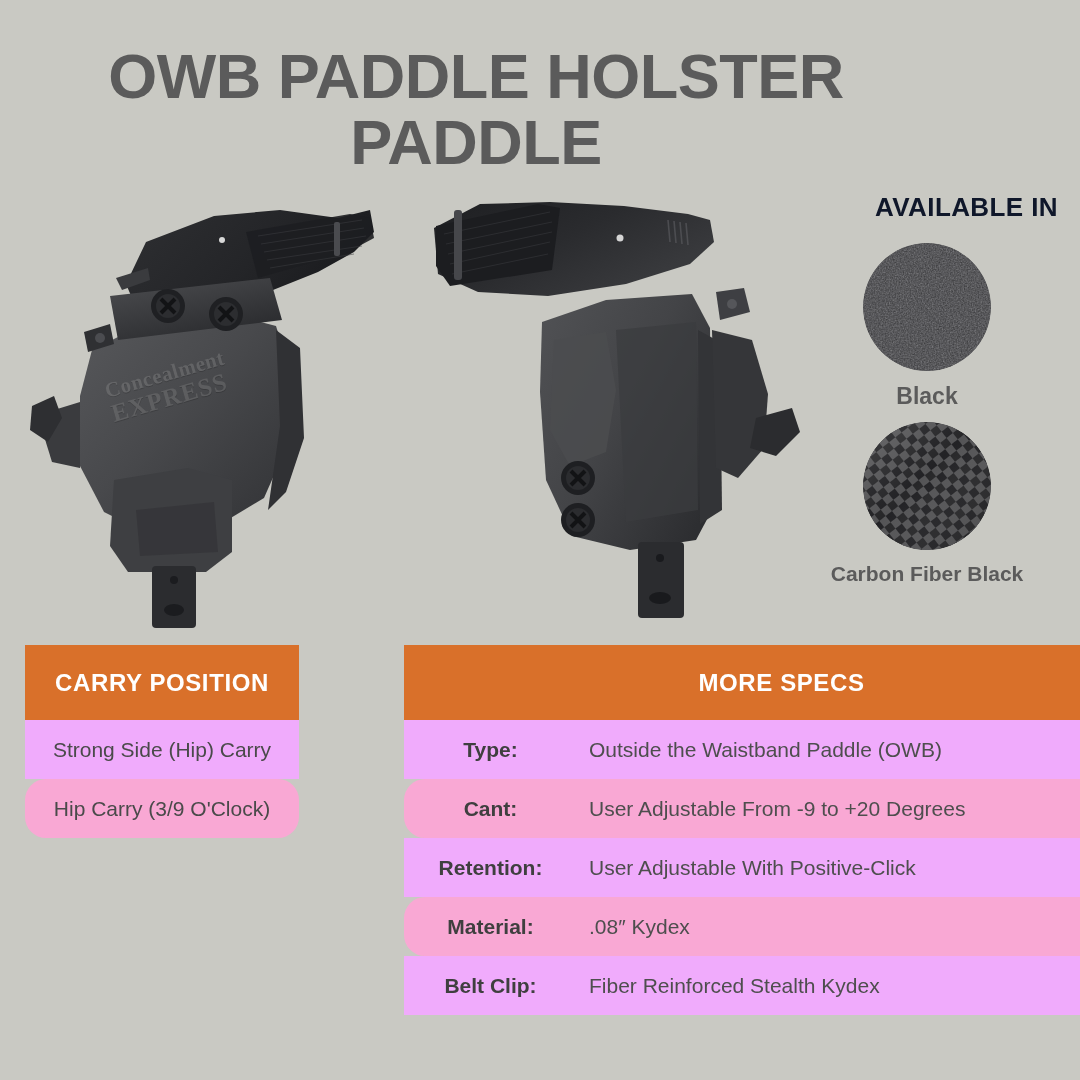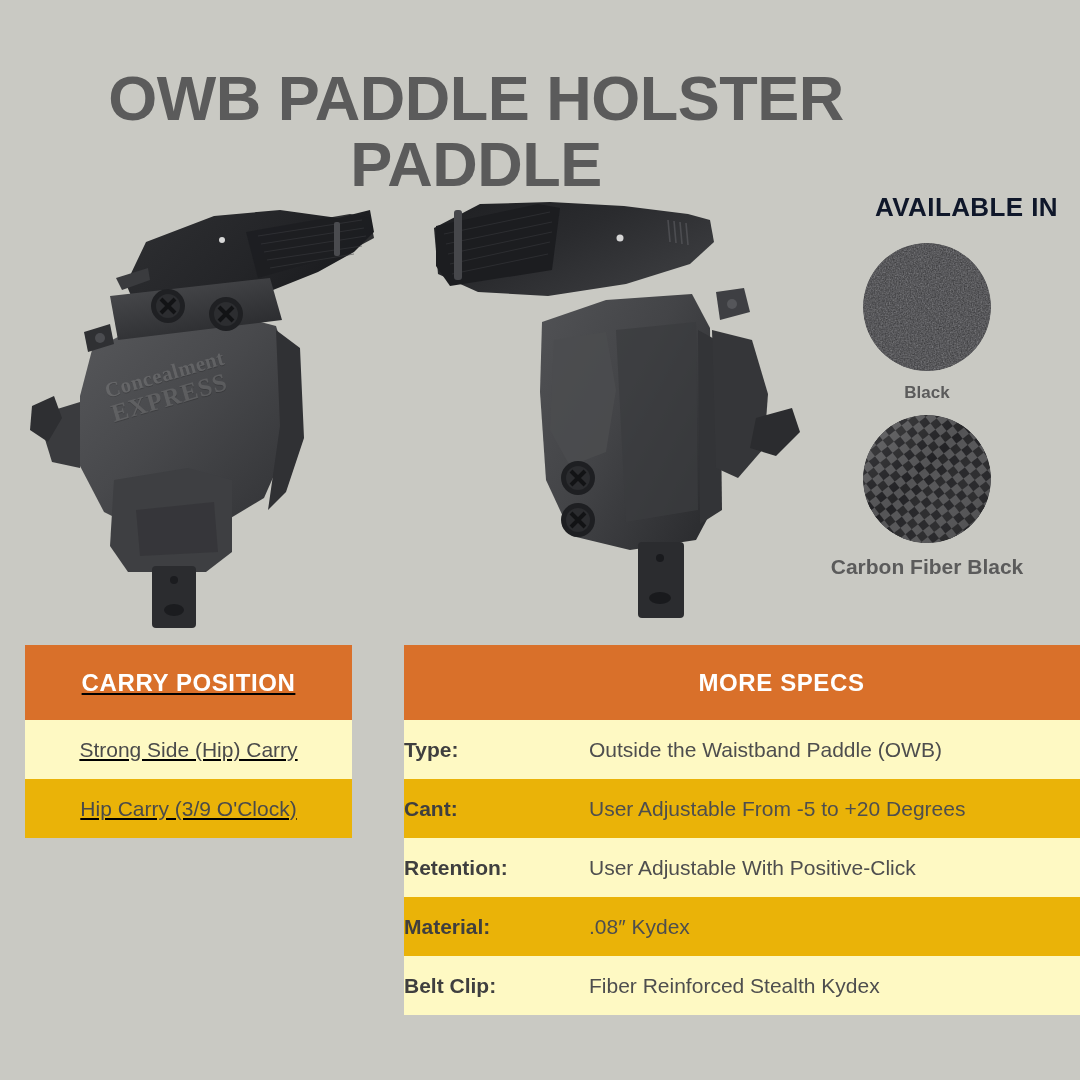--- a/index.html
+++ b/index.html
@@ -20,21 +20,20 @@
     position: absolute;
     left: 0;
     top: 44px;
     width: 952px;
     text-align: center;
     color: #5b5b5b;
     font-size: 63px;
     font-weight: bold;
     line-height: 1.04;
     letter-spacing: -0.5px;
-    margin-top: 22px;
   }
   #page-title .line { display: block; }
 
   
   #product-gallery {
     position: absolute;
     left: 0;
     top: 180px;
     width: 800px;
     height: 450px;
@@ -98,34 +97,33 @@
   .swatch-block { margin-bottom: 12px; }
   .swatch-circle {
     width: 128px;
     height: 128px;
     border-radius: 50%;
     margin: 0 auto;
     display: block;
   }
   .swatch-label {
     margin-top: 12px;
-    font-size: 17px;
+    font-size: 23px;
     font-weight: bold;
     color: #5b5b5b;
     white-space: nowrap;
   }
   #swatch-label-carbon { font-size: 21px; }
 
   
   #carry-position-table {
     position: absolute;
     left: 25px;
     top: 645px;
-    width: 327px;
-    text-decoration: underline;
+    width: 274px;
   }
   #more-specs-table {
     position: absolute;
     left: 368px;
     top: 645px;
     width: 755px;
     padding-left: 36px;
   }
   .table-header {
     background: #d9702a;
@@ -135,37 +133,37 @@
     text-align: center;
     font-size: 24px;
     font-weight: bold;
     letter-spacing: .6px;
   }
   .table-row {
     height: 59px;
     display: flex;
     align-items: center;
   }
-  .row-odd  { background: #fef9c3; }
-  .row-even { background: #eab308; }
+  .row-odd  { background: #f0abfc; }
+  .row-even { background: #f9a8d4; border-radius: 21px; }
 
   
   #carry-position-table .table-row {
     justify-content: center;
   }
   .carry-cell {
     font-size: 21px;
     color: #4a4a4a;
     text-align: center;
   }
 
   
   .spec-label {
     width: 185px;
-    text-align: left;
+    text-align: center;
     padding-right: 12px;
     box-sizing: border-box;
     font-size: 21px;
     font-weight: bold;
     color: #3f3f3f;
   }
   .spec-value {
     font-size: 21px;
     color: #4e4e4e;
   }
@@ -384,21 +382,21 @@
 
 <div id="more-specs-table">
   <div class="table-header">MORE SPECS</div>
 
   <div class="table-row row-odd">
     <span class="spec-label">Type:</span>
     <span class="spec-value">Outside the Waistband Paddle (OWB)</span>
   </div>
   <div class="table-row row-even">
     <span class="spec-label">Cant:</span>
-    <span class="spec-value">User Adjustable From -5 to +20 Degrees</span>
+    <span class="spec-value">User Adjustable From -9 to +20 Degrees</span>
   </div>
   <div class="table-row row-odd">
     <span class="spec-label">Retention:</span>
     <span class="spec-value">User Adjustable With Positive-Click</span>
   </div>
   <div class="table-row row-even">
     <span class="spec-label">Material:</span>
     <span class="spec-value">.08″ Kydex</span>
   </div>
   <div class="table-row row-odd">

